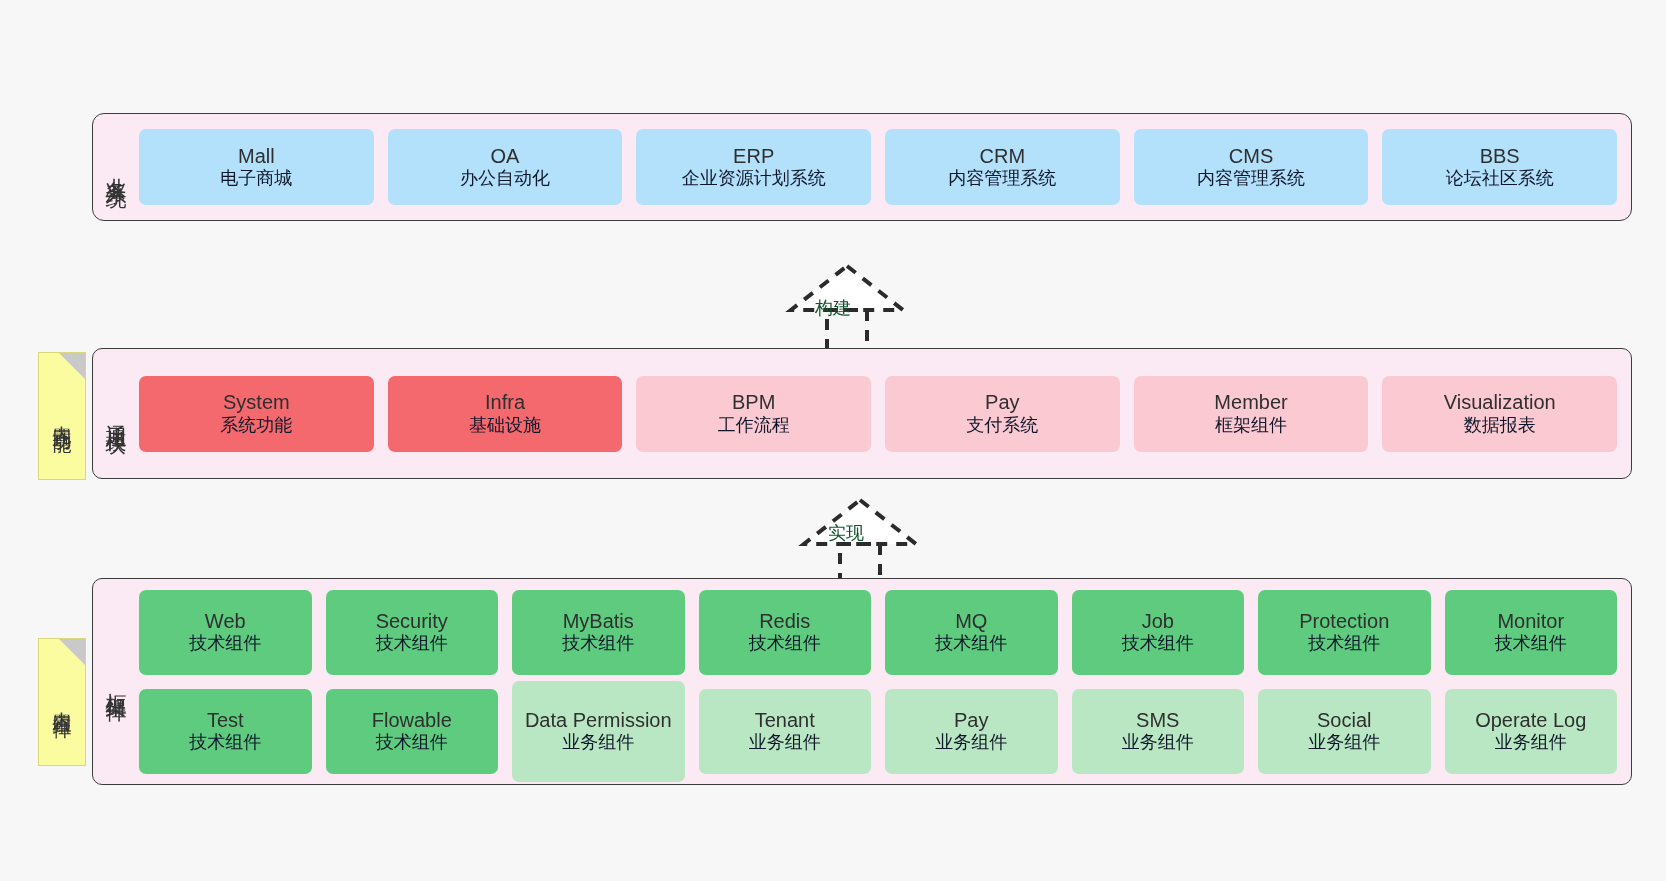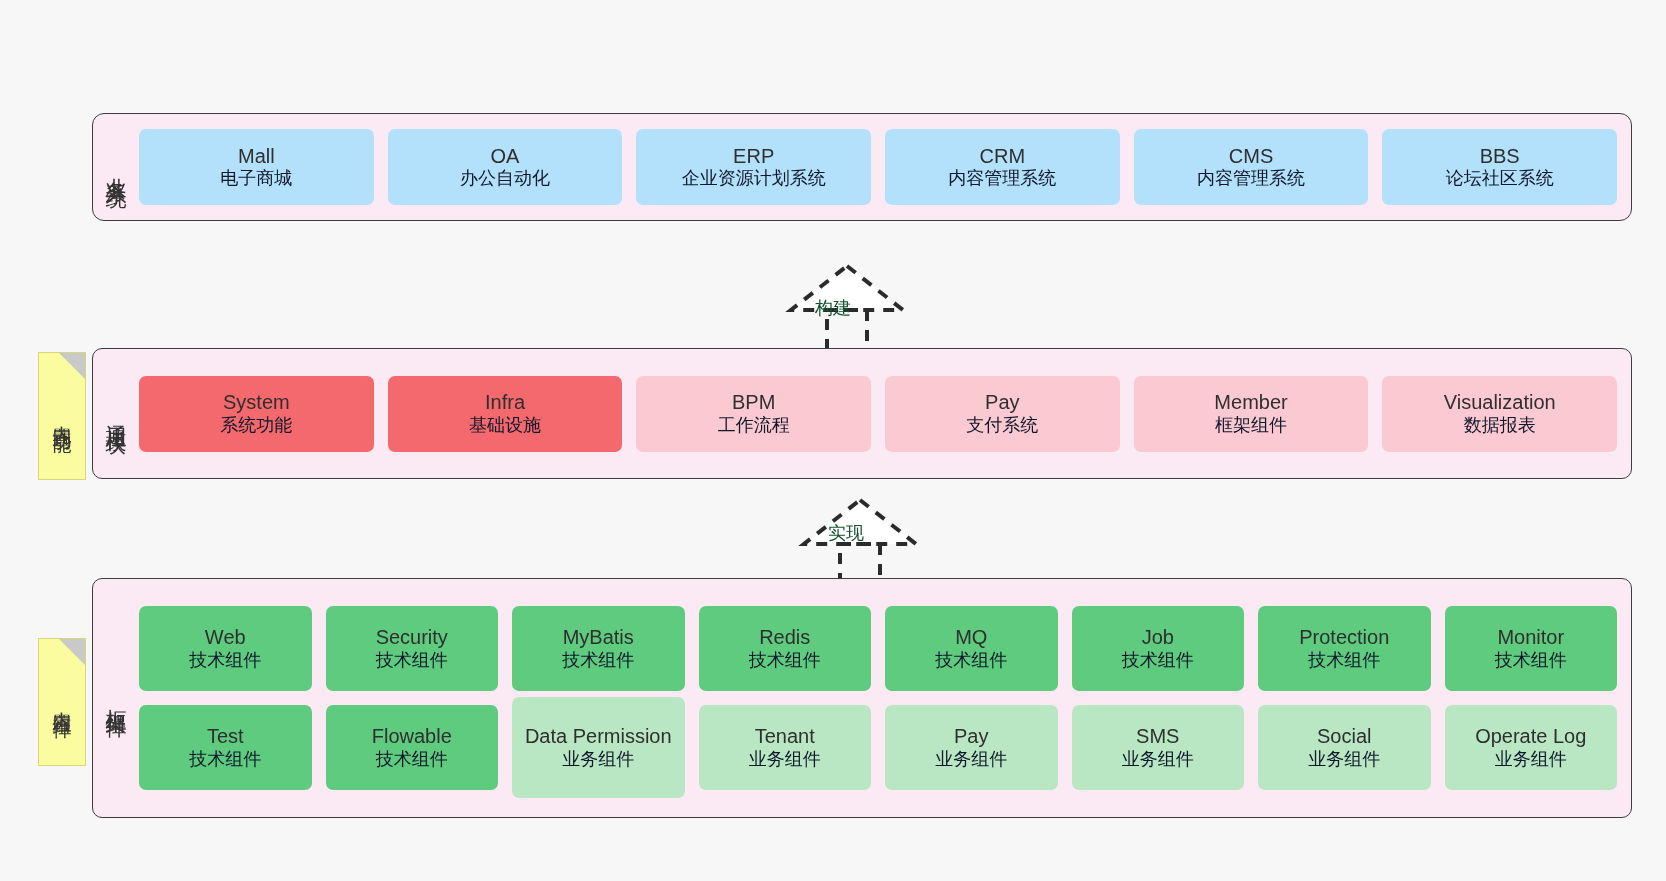--- a/index.html
+++ b/index.html
@@ -219,21 +219,21 @@
       <rect x="72" y="52" width="40" height="40" fill="none" stroke="#2b2b2b" stroke-width="4" stroke-dasharray="11 9"></rect>
     </svg>
     <span class="conn-label" style="left:60px; top:29px;">实现</span>
   </div>
 
   <div class="sticky" style="left:38px; top:638px; width:48px; height:128px;">
     <span class="fold"></span>
     <span>内置组件</span>
   </div>
 
-  <div class="layer" style="left:92px; top:578px; width:1540px; height:240px;">
+  <div class="layer" style="left:92px; top:578px; width:1540px; height:207px;">
     <div class="layer-caption">框架组件</div>
     <div class="layer-body">
 
       <div class="row" style="height:85px;">
         <div class="node green">
           <span class="title">Web</span>
           <span class="sub">技术组件</span>
         </div>
         <div class="node green">
           <span class="title">Security</span>

